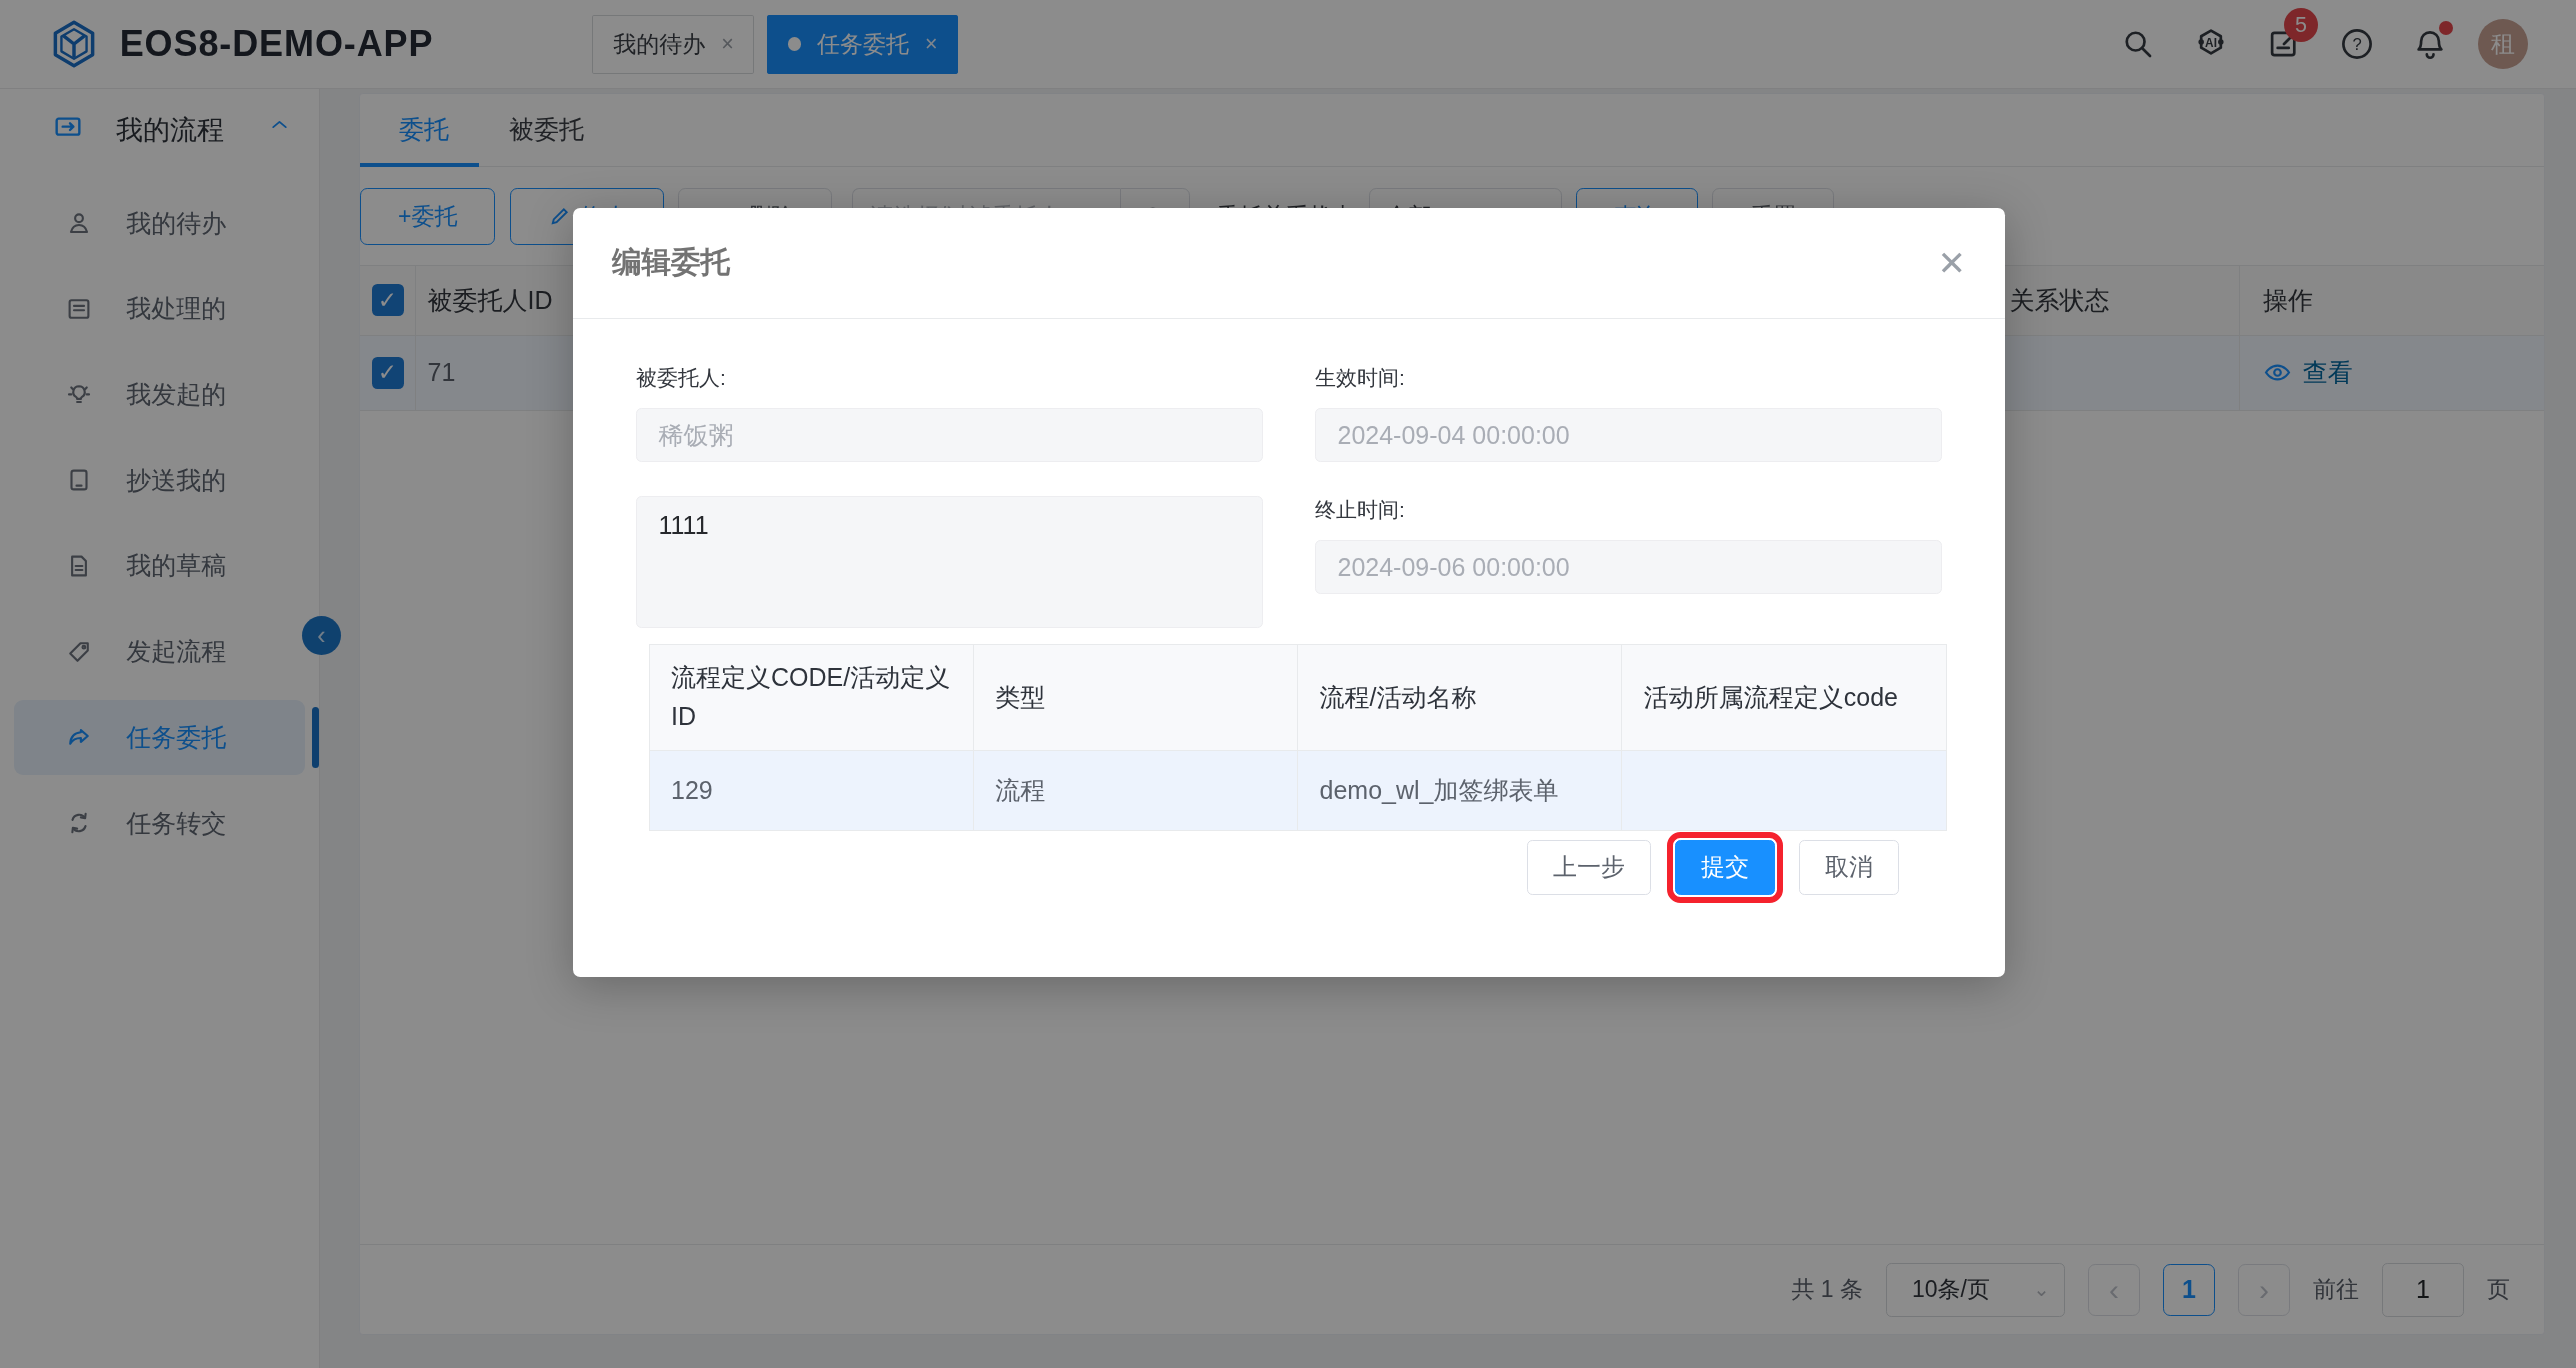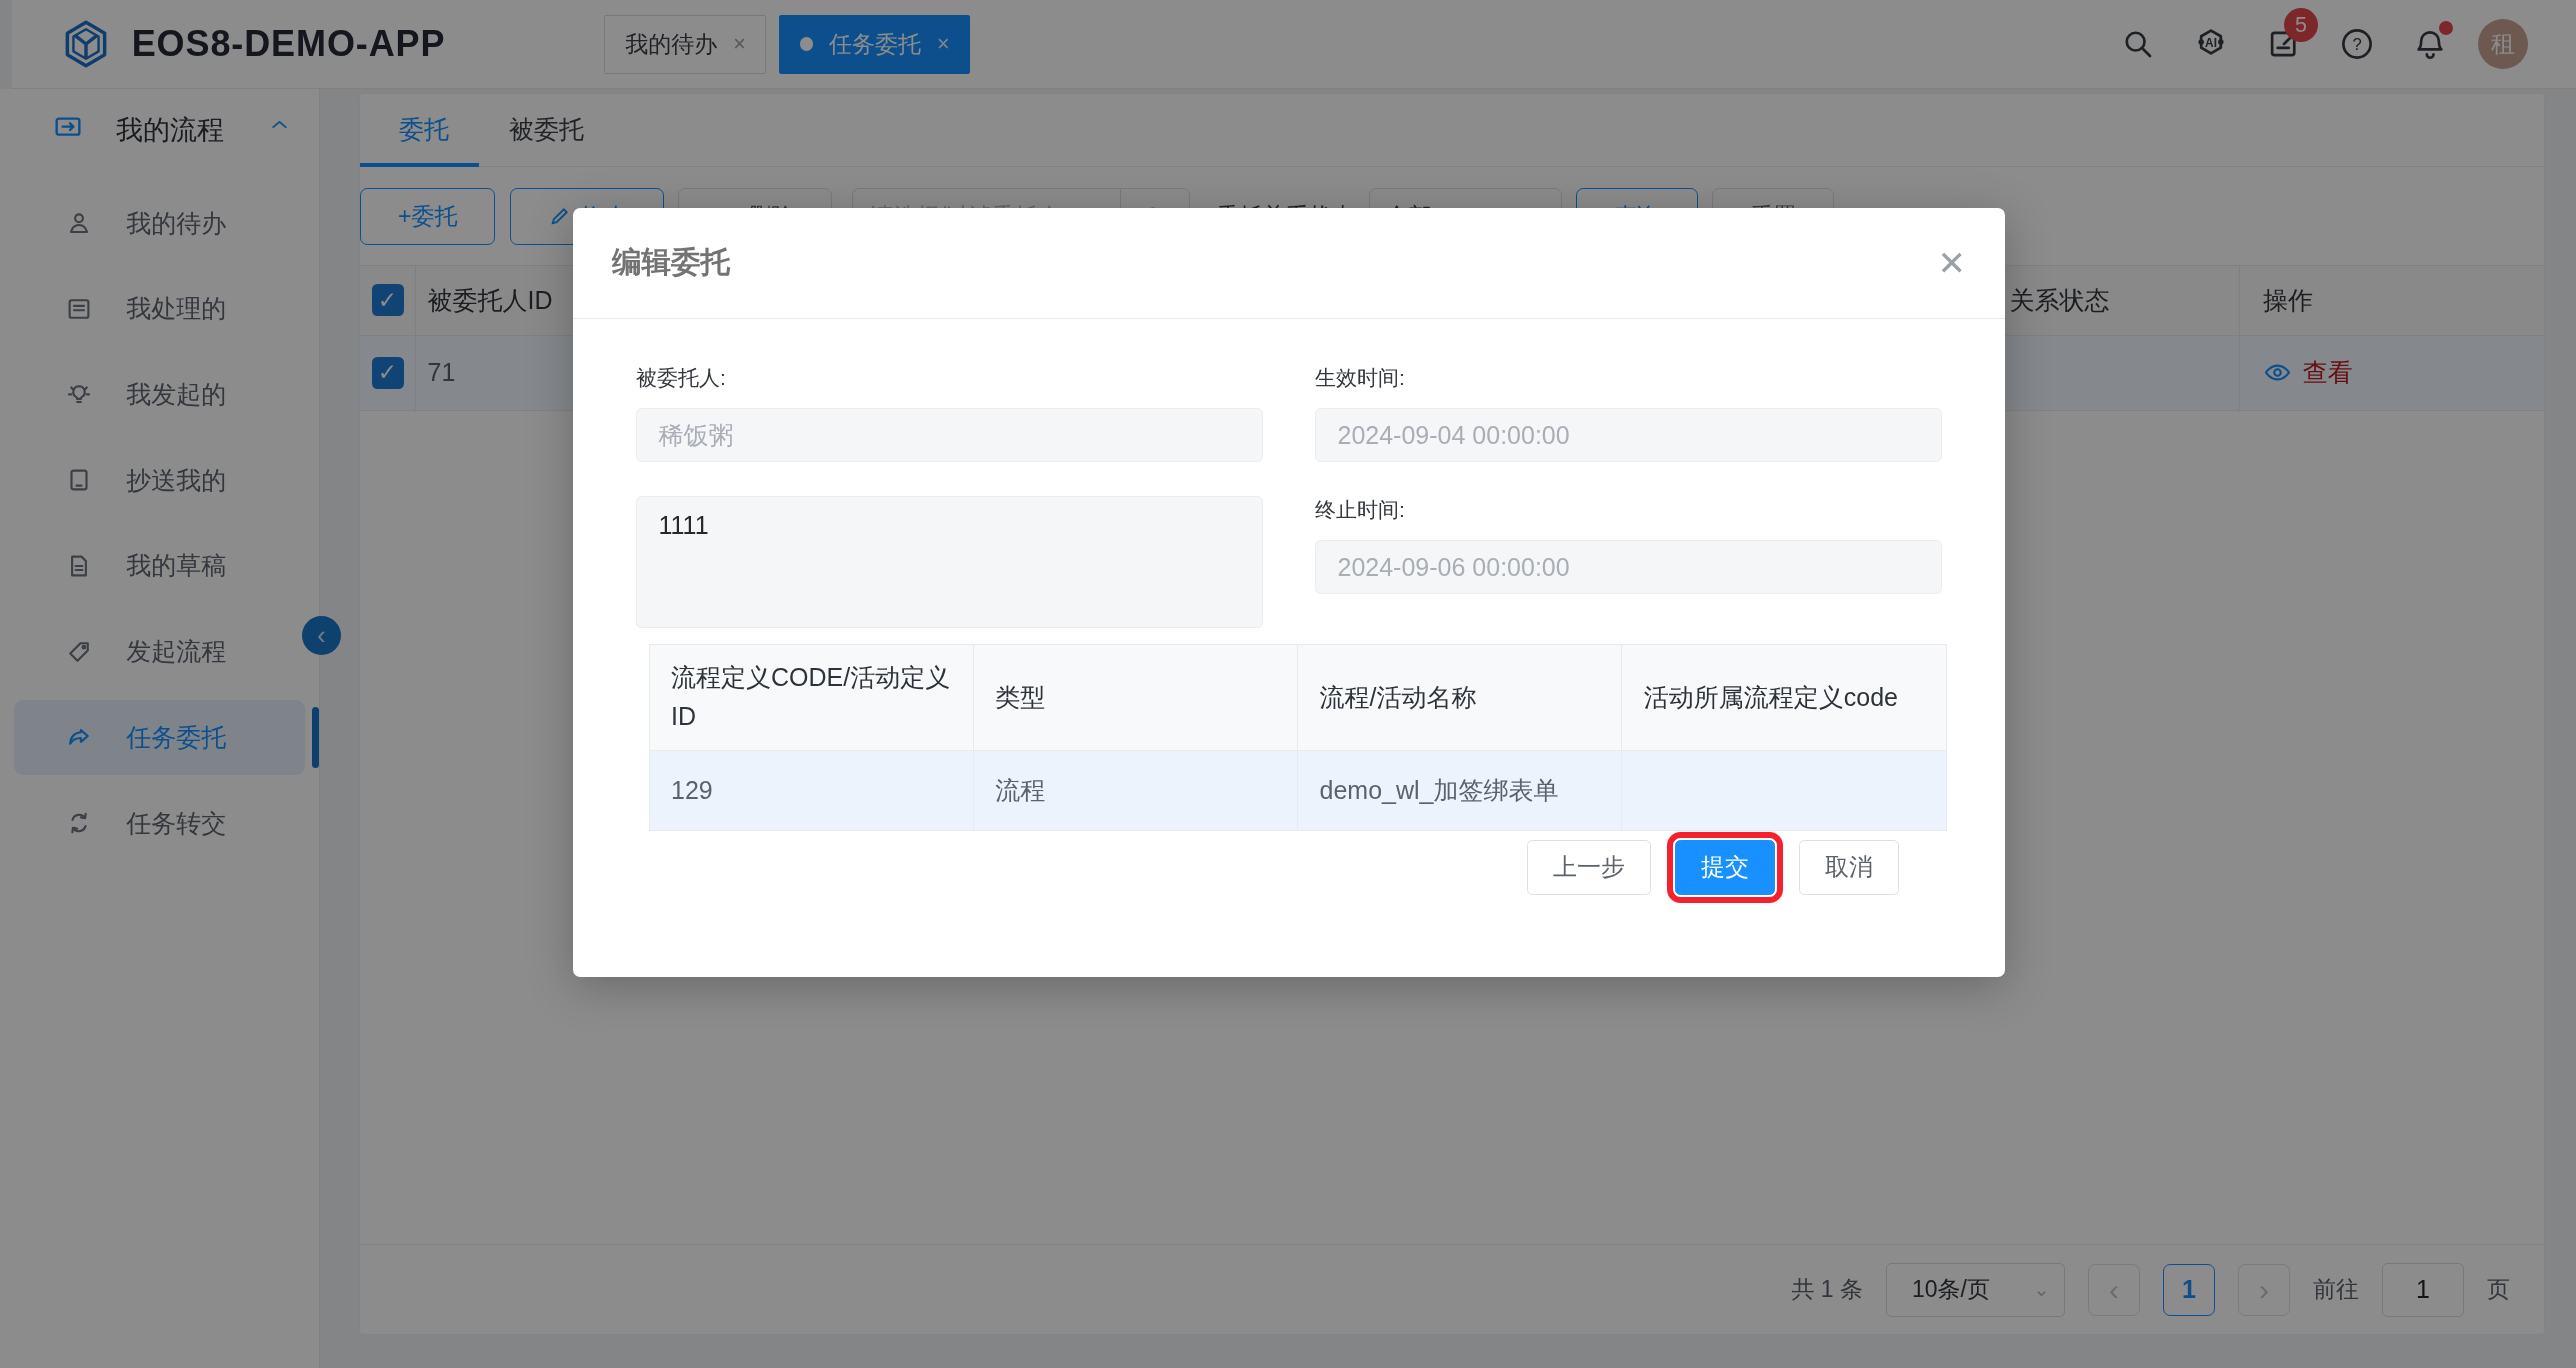--- a/index.html
+++ b/index.html
@@ -1,20 +1,20 @@
 <!DOCTYPE html>
 <html style="font-size:14.3px"><head>
 <meta charset="utf-8">
 <style>
   html,body{margin:0;padding:0}
   body{font-family:"Liberation Sans",sans-serif;background:#f0f2f5}
   #app{position:relative;width:2576px;height:1368px;background:#f0f2f5;overflow:hidden}
 
   
-  .hdr{position:absolute;left:12px;top:0;right:0;height:89px;background:#fff;border-bottom:0.9px solid #e9e9eb;display:flex;align-items:center;padding:0 48px;box-sizing:border-box;z-index:10}
+  .hdr{position:absolute;left:0;top:0;right:0;height:89px;background:#fff;border-bottom:0.9px solid #e9e9eb;display:flex;align-items:center;padding:0 48px;box-sizing:border-box;z-index:10}
   .logo{width:52px;height:52px;flex:none}
   .app-title{font-size:36px;font-weight:bold;color:#252b36;margin-left:19.7px;letter-spacing:0.9px}
   .hdr-tabs{display:flex;align-items:center;margin-left:159px;gap:12.5px}
   .hdr-tab{height:57px;display:flex;align-items:center;gap:16px;padding:0 19.7px;border:0.9px solid #d8dadd;border-radius:1.8px;background:#fff;font-size:23px;color:#3c4047;cursor:pointer}
   .hdr-tab .x{color:#9ca1a8;font-size:21.5px}
   .hdr-tab.active{background:#1890ff;border-color:#1890ff;color:#fff}
   .hdr-tab.active .x{color:#e8f3ff}
   .dot{width:13.4px;height:13.4px;border-radius:50%;background:#fff;flex:none}
   .hdr-acts{margin-left:auto;display:flex;align-items:center;gap:23px}
   .hicon{width:50px;height:50px;display:flex;align-items:center;justify-content:center;position:relative}
@@ -62,21 +62,21 @@
   .bgt{margin-top:19.7px;border-top:0.9px solid #e8eaec;flex:none}
   .bgt-row{display:flex;align-items:stretch;border-bottom:0.9px solid #e8eaec;box-sizing:border-box}
   .bgt-row.head{height:70px;background:#fafafa;color:#33373e}
   .bgt-row.data{height:75px;background:#f2f7ff;color:#5c626c}
   .bcell{display:flex;align-items:center;font-size:25px;box-sizing:border-box}
   .c-check{width:56px;justify-content:center;border-right:0.9px solid #e8eaec}
   .c-id{width:1581px;padding-left:11.6px;border-right:0.9px solid #e8eaec}
   .c-status{width:243px;padding-left:12.5px;border-right:0.9px solid #e8eaec}
   .c-action{flex:1;padding-left:23px}
   .cb{width:32px;height:32px;border-radius:5.4px;background:#1f7cd6;color:#fff;font-size:23px;display:flex;align-items:center;justify-content:center;cursor:pointer}
-  .view-link{display:flex;align-items:center;gap:10.7px;color:#b91c1c;font-size:25px;cursor:pointer}
+  .view-link{display:flex;align-items:center;gap:10.7px;color:#0369a1;font-size:25px;cursor:pointer}
   .view-link svg{width:29px;height:29px;stroke:#1890ff;fill:none;stroke-width:1.8}
 
   .pager{margin-top:auto;height:89px;border-top:0.9px solid #e8eaec;display:flex;align-items:center;justify-content:flex-end;gap:23px;padding-right:34px;font-size:23px;color:#5c626c;flex:none}
   .pg-select{width:179px;height:54px;box-sizing:border-box;border:0.9px solid #d7dade;border-radius:5.4px;display:flex;align-items:center;justify-content:space-between;padding:0 14.3px 0 25px;color:#33373e;background:#fff;cursor:pointer}
   .pg-select .car{color:#b4b9c0;font-size:19.7px}
   .pg-sq{width:52px;height:52px;box-sizing:border-box;border:0.9px solid #dcdfe6;border-radius:7.2px;display:flex;align-items:center;justify-content:center;color:#c0c4cc;font-size:30px;background:#fff;cursor:pointer}
   .pg-sq.cur{border:1.8px solid #1890ff;color:#1890ff;font-size:25px;font-weight:bold}
   .pg-goto{width:82px;height:54px;box-sizing:border-box;border:0.9px solid #d7dade;border-radius:5.4px;text-align:center;font-size:25px;color:#26282c;outline:none;font-family:inherit}
 
   

